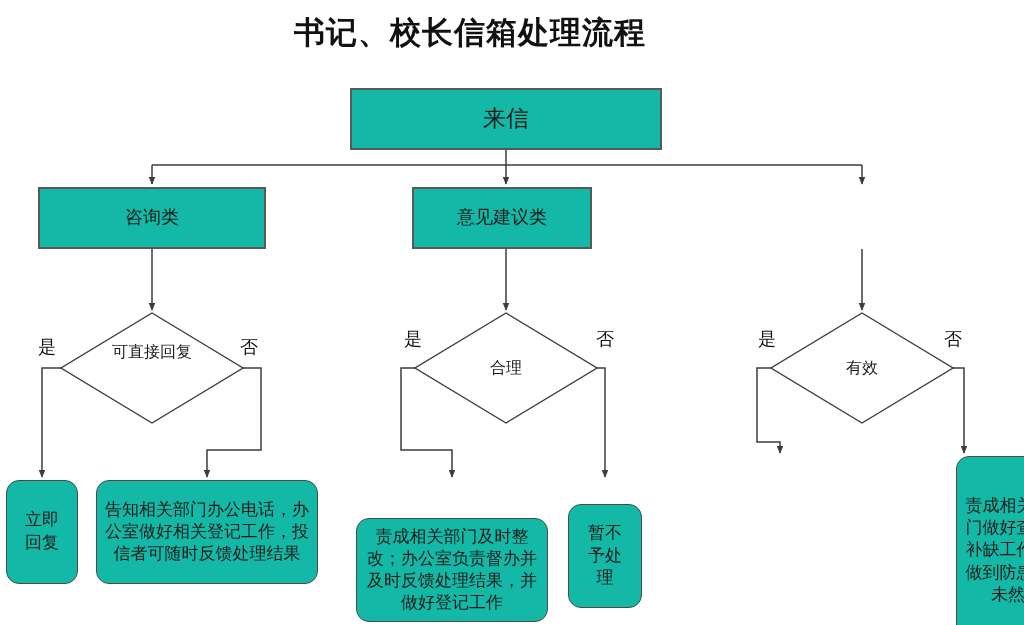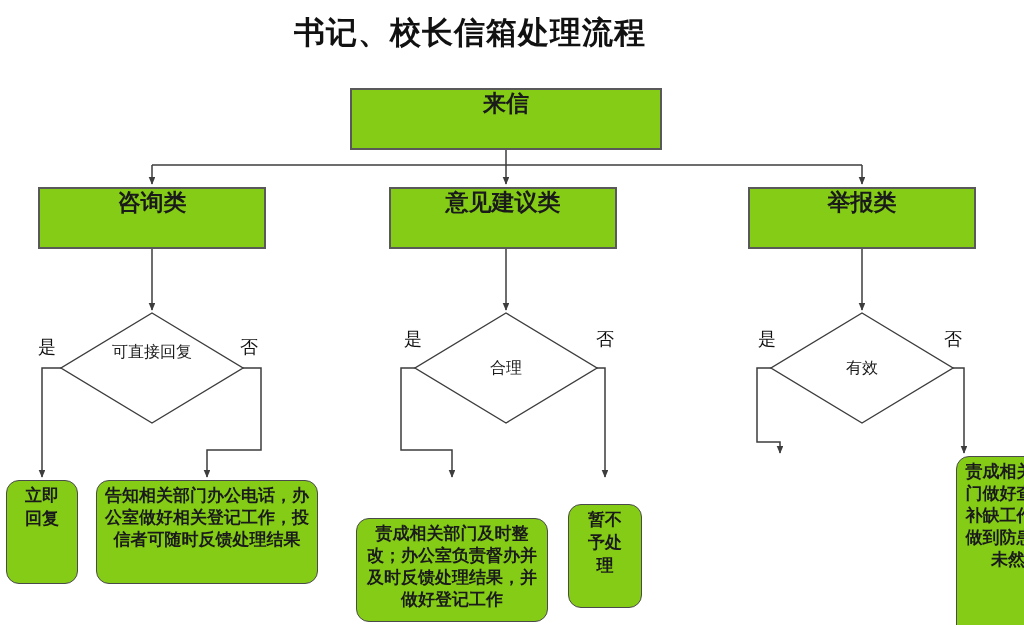--- a/index.html
+++ b/index.html
@@ -35,30 +35,29 @@
     font-size: 31px;
     font-weight: bold;
     letter-spacing: 1px;
     color: #111111;
     font-family: "Liberation Serif", "DejaVu Serif", serif;
   }
   .node {
     position: absolute;
     box-sizing: border-box;
     display: flex;
-    align-items: flex-start;
+    align-items: center;
     justify-content: center;
     text-align: center;
     color: #1a1a1a;
-    background: #84cc16;
-    font-weight: bold;
+    background: #14b8a6;
   }
   .rect-node {
     border: 2px solid #595959;
-    font-size: 23px;
+    font-size: 18px;
     line-height: 1.2;
   }
   .rect-node.top {
     font-size: 23px;
   }
   .round-node {
     border: 1.6px solid #4a4a4a;
     border-radius: 13px;
     font-size: 17px;
     line-height: 1.30;
@@ -145,27 +144,24 @@
   </svg>
 
   <div class="node rect-node top" style="left:350px; top:88px; width:312px; height:62px;">
     <span>来信</span>
   </div>
 
   <div class="node rect-node" style="left:38px; top:187px; width:228px; height:62px;">
     <span>咨询类</span>
   </div>
 
-  <div class="node rect-node" style="left:389px; top:187px; width:228px; height:62px;">
+  <div class="node rect-node" style="left:412px; top:187px; width:180px; height:62px;">
     <span>意见建议类</span>
   </div>
 
-  <div class="node rect-node" style="left:748px; top:187px; width:228px; height:62px;">
-    <span>举报类</span>
-  </div>
 
   <div class="diamond-label" style="left:100px; top:326px; width:104px; height:52px; flex-direction:row;">
     <span>可直接</span>
     <span>回复</span>
   </div>
 
   <div class="diamond-label" style="left:456px; top:353px; width:100px; height:30px;">
     <span>合理</span>
   </div>
 

